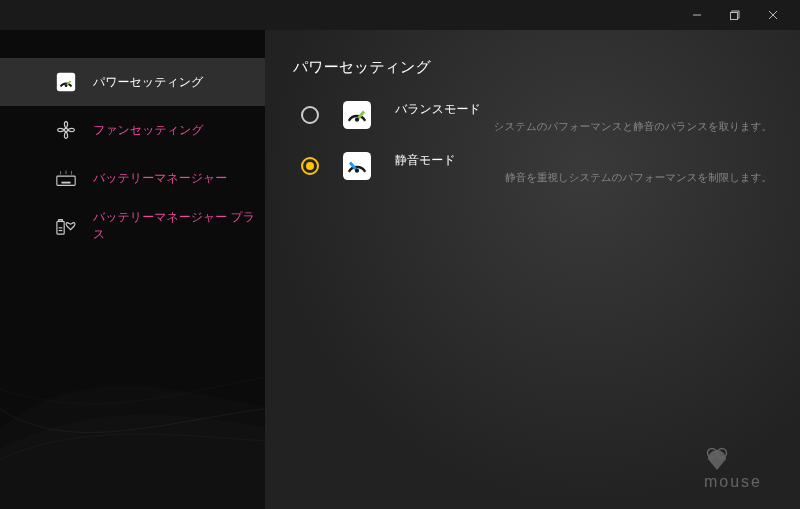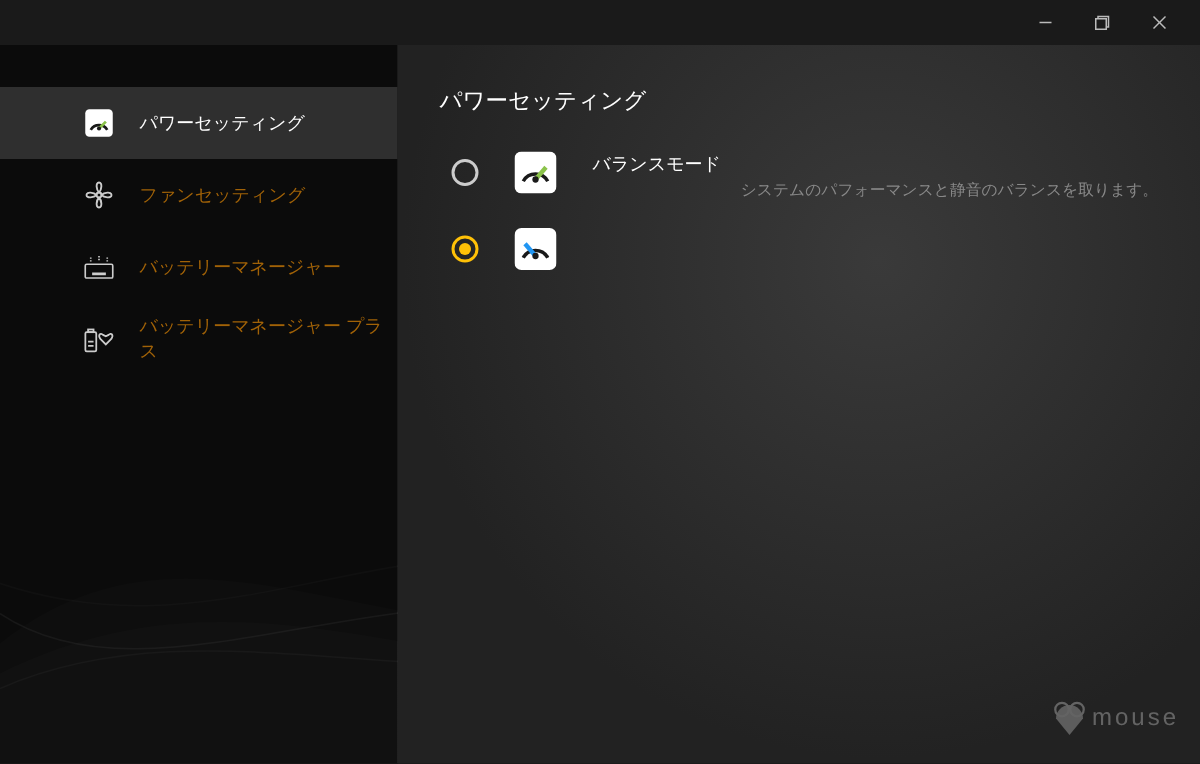--- a/index.html
+++ b/index.html
@@ -39,21 +39,21 @@
   width: 265px;
   background: rgba(5,5,5,0.7);
   padding-top: 28px;
 }
 .sidebar-item {
   display: flex;
   align-items: center;
   height: 48px;
   padding-left: 55px;
   font-size: 12px;
-  color: #a16207;
+  color: #ec4899;
   gap: 16px;
   cursor: pointer;
 }
 .sidebar-item.active {
   background: #2f2f2f;
   color: #ffffff;
 }
 .sidebar-icon {
   width: 22px;
   height: 22px;
@@ -125,26 +125,26 @@
   bottom: 0;
   left: 0;
   width: 800px;
   height: 260px;
   z-index: 1;
   pointer-events: none;
 }
 .brand {
   position: absolute;
   bottom: 18px;
-  right: 14px;
+  right: 38px;
   z-index: 3;
   opacity: 0.35;
   display: flex;
-  flex-direction: row;
-  align-items: center;
+  flex-direction: column;
+  align-items: flex-start;
   gap: 2px;
 }
 .brand-text {
   font-size: 16px;
   letter-spacing: 2px;
   color: #dddddd;
 }
 </style>
 </head>
 <body>
@@ -251,20 +251,24 @@
     <div class="mode-option">
       <div class="radio selected"></div>
       <div class="mode-icon">
         <svg width="28" height="28" viewBox="0 0 24 24">
             <rect x="0" y="0" width="24" height="24" rx="4" fill="#fff"></rect>
             <path d="M5 17 A8 8 0 0 1 19 17" fill="none" stroke="#1a1a1a" stroke-width="2"></path>
             <line x1="12" y1="16" x2="6" y2="9" stroke="#2196f3" stroke-width="2.5"></line>
             <circle cx="12" cy="16" r="1.8" fill="#1a1a1a"></circle>
           </svg>
       </div>
+      <div class="mode-text">
+        <div class="mode-title">静音モード</div>
+        <div class="mode-desc">静音を重視しシステムのパフォーマンスを制限します。</div>
+      </div>
     </div>
   </div>
 </div>
 
 <svg class="waves" viewBox="0 0 800 260" preserveAspectRatio="none">
   <path d="M0,180 C150,60 300,240 500,130 C650,50 750,170 800,120 L800,260 L0,260 Z" fill="rgba(255,255,255,0.04)"></path>
   <path d="M0,200 C200,100 350,260 550,160 C680,100 760,200 800,160 L800,260 L0,260 Z" fill="rgba(255,255,255,0.05)"></path>
   <path d="M0,160 C120,240 320,80 520,200 C650,280 740,140 800,200" fill="none" stroke="rgba(255,255,255,0.18)" stroke-width="1"></path>
   <path d="M0,210 C160,140 340,250 540,150 C670,90 760,210 800,170" fill="none" stroke="rgba(255,255,255,0.12)" stroke-width="1"></path>
   <path d="M0,140 C180,200 300,50 500,170 C640,250 740,110 800,150" fill="none" stroke="rgba(255,255,255,0.08)" stroke-width="1"></path>

